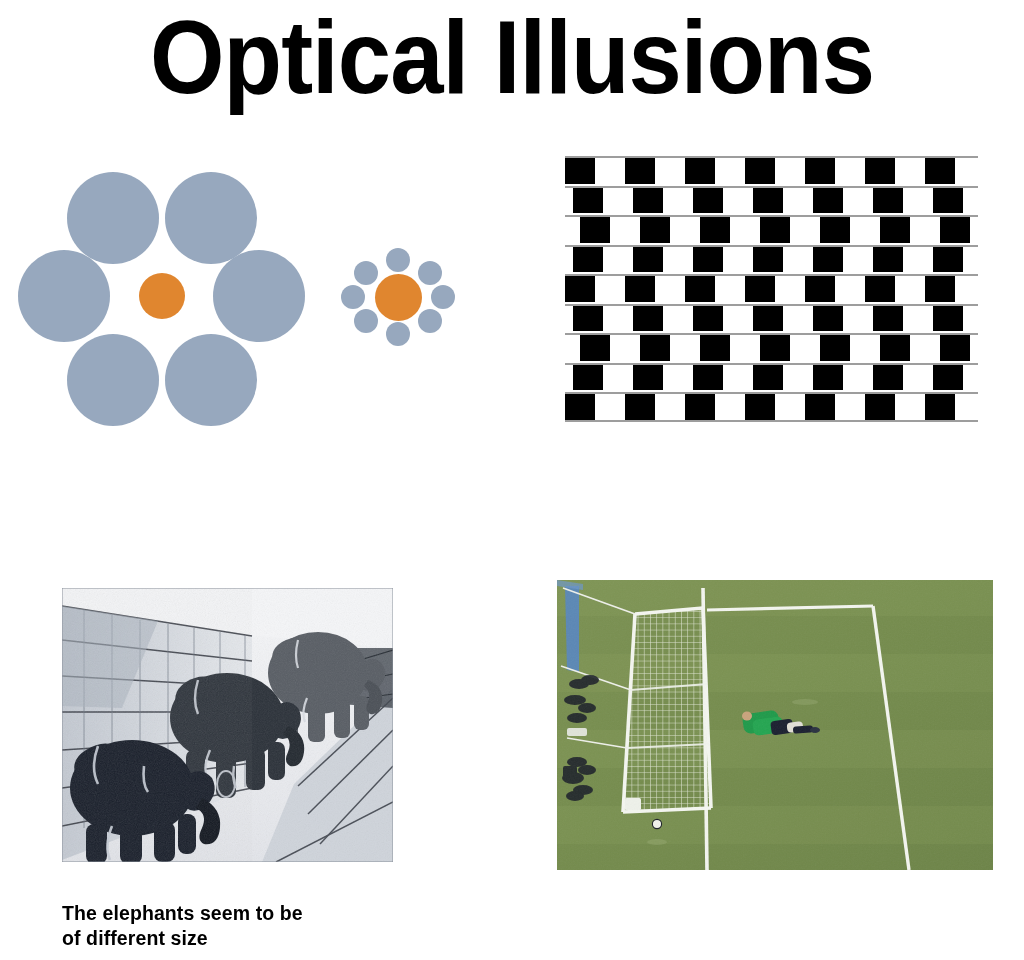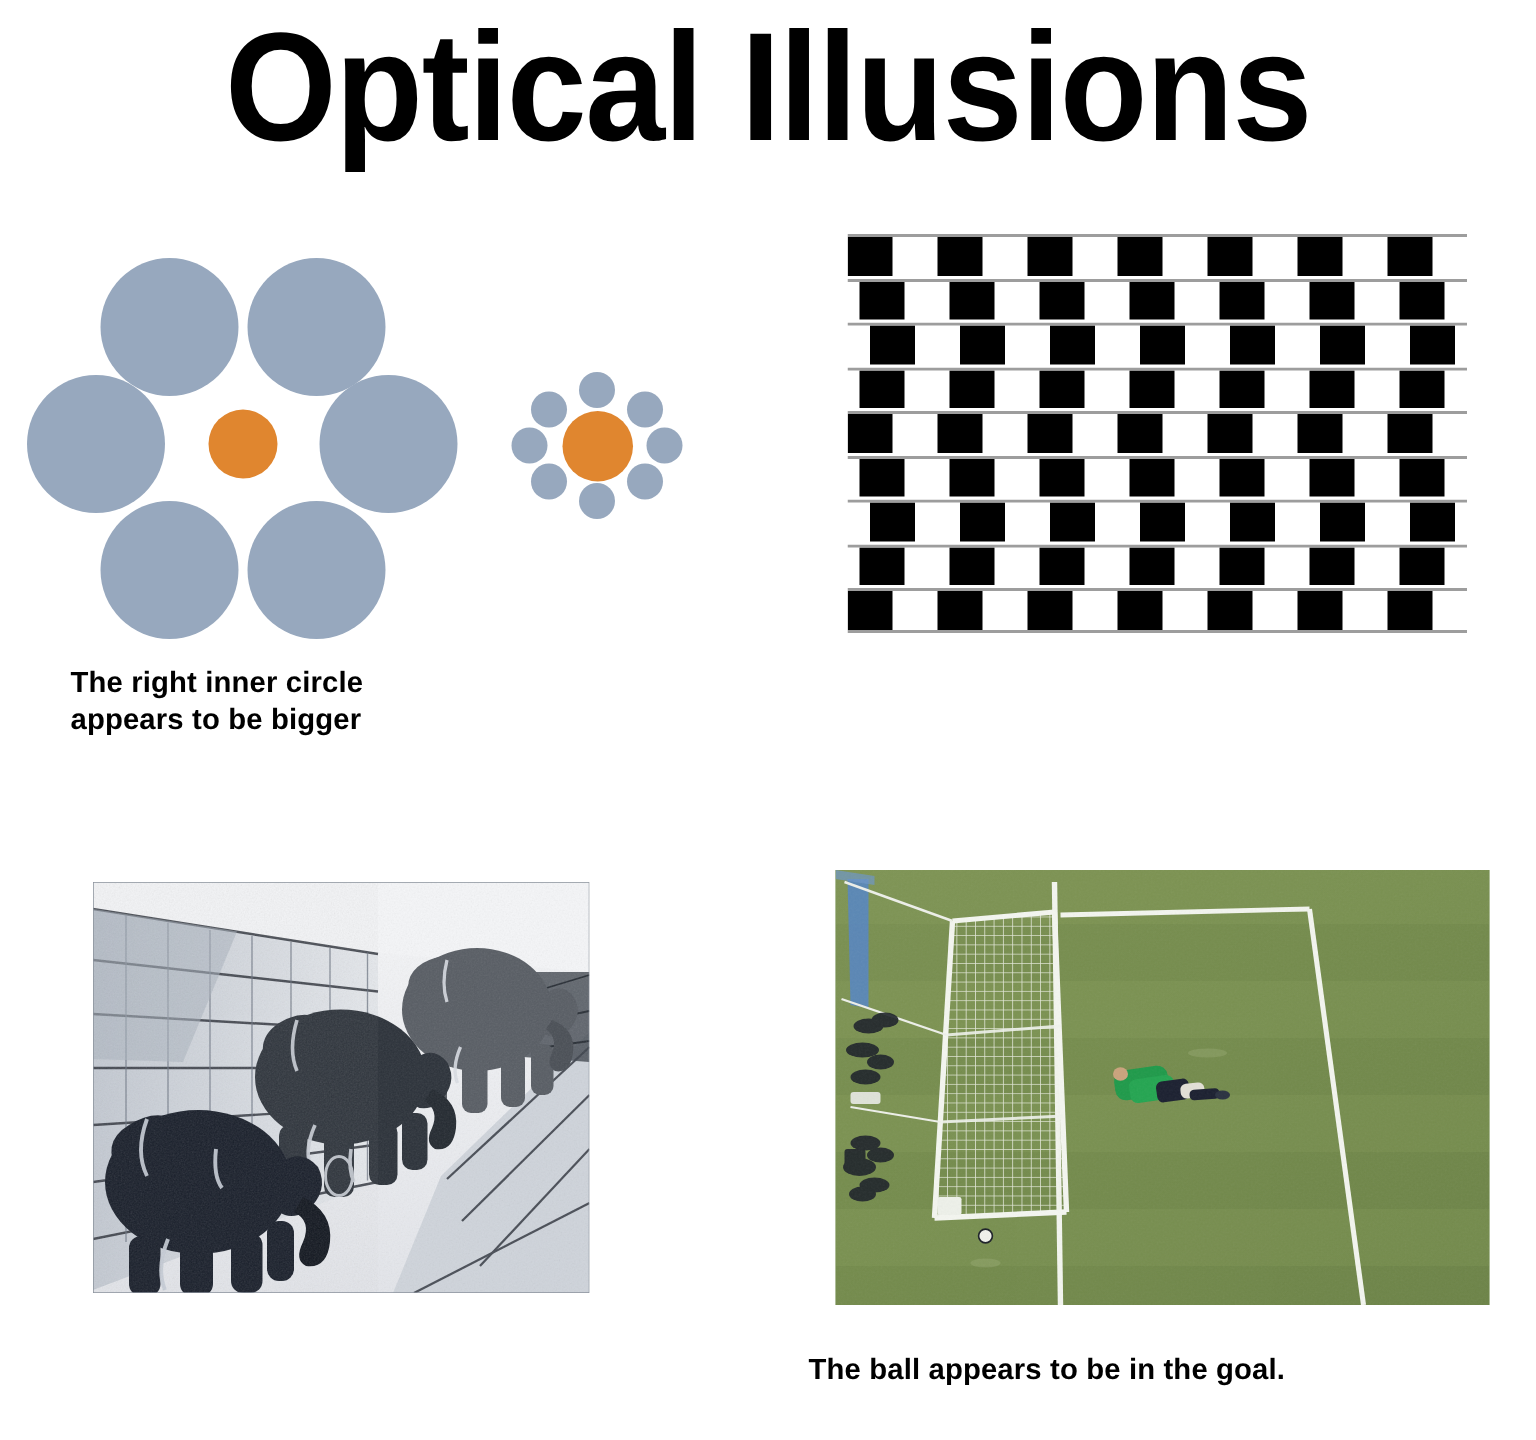--- a/index.html
+++ b/index.html
@@ -92,22 +92,20 @@
       <div class="circ" style="left: 386px; top: 98px; width: 24px; height: 24px; background: rgb(151, 168, 190);"></div>
       <div class="circ" style="left: 418px; top: 111px; width: 24px; height: 24px; background: rgb(151, 168, 190);"></div>
       <div class="circ" style="left: 431px; top: 135px; width: 24px; height: 24px; background: rgb(151, 168, 190);"></div>
       <div class="circ" style="left: 418px; top: 159px; width: 24px; height: 24px; background: rgb(151, 168, 190);"></div>
       <div class="circ" style="left: 386px; top: 172px; width: 24px; height: 24px; background: rgb(151, 168, 190);"></div>
       <div class="circ" style="left: 354px; top: 159px; width: 24px; height: 24px; background: rgb(151, 168, 190);"></div>
       <div class="circ" style="left: 341px; top: 135px; width: 24px; height: 24px; background: rgb(151, 168, 190);"></div>
       <div class="circ" style="left: 354px; top: 111px; width: 24px; height: 24px; background: rgb(151, 168, 190);"></div>
       <div class="circ" style="left: 374.5px; top: 123.5px; width: 47px; height: 47px; background: rgb(224, 134, 47);"></div>
     </div>
-  <div class="caption" id="cap-ebbinghaus">The right inner circle
-appears to be bigger</div>
 
   <div id="cafewall">
       <div class="cw-row" style="height: 29.5px;">
         <div class="mortar" style="height: 2px; background: rgb(157, 157, 157);"></div>
         <div class="cw-tiles">
           <div class="cw-tile" style="width: 30px; left: 0px; background: rgb(0, 0, 0);"></div>
           <div class="cw-tile" style="width: 30px; left: 60px; background: rgb(0, 0, 0);"></div>
           <div class="cw-tile" style="width: 30px; left: 120px; background: rgb(0, 0, 0);"></div>
           <div class="cw-tile" style="width: 30px; left: 180px; background: rgb(0, 0, 0);"></div>
           <div class="cw-tile" style="width: 30px; left: 240px; background: rgb(0, 0, 0);"></div>
@@ -331,20 +329,22 @@
         <path d="M36,158 q-8,22 0,38"></path>
         <path d="M50,238 q-8,20 -2,34"></path>
         <path d="M82,178 q-2,18 4,26"></path>
       </g>
 
       <rect x="0" y="0" width="331" height="274" fill="#3b4250" filter="url(#grain)" opacity="0.30"></rect>
       <rect x="0" y="0" width="190" height="274" fill="#1d2431" filter="url(#grain2)" opacity="0.18"></rect>
       <rect x="0" y="0" width="331" height="274" fill="none" stroke="#8b929c" stroke-width="1"></rect>
     </svg>
   </div>
+  <div class="caption" id="cap-elephants">The elephants seem to be
+of different size</div>
 
   <div id="goal">
     <svg viewBox="0 0 436 290" xmlns="http://www.w3.org/2000/svg">
       <defs>
         <linearGradient id="grassg" x1="0" y1="0" x2="1" y2="1">
           <stop offset="0" stop-color="#7b9152"></stop>
           <stop offset="0.45" stop-color="#758c4d"></stop>
           <stop offset="1" stop-color="#6d8448"></stop>
         </linearGradient>
         <pattern id="netpat" width="6.2" height="6.2" patternUnits="userSpaceOnUse">
@@ -432,15 +432,14 @@
       <circle cx="100" cy="244" r="4.6" fill="#f1f2ec" stroke="#1d2128" stroke-width="1.1"></circle>
 
       <g opacity="0.18" fill="#c8d4a6">
         <ellipse cx="248" cy="122" rx="13" ry="3"></ellipse>
         <ellipse cx="100" cy="262" rx="10" ry="3"></ellipse>
       </g>
 
       <rect x="0" y="0" width="436" height="290" fill="#54682f" filter="url(#photograin)" opacity="0.22"></rect>
     </svg>
   </div>
-  <div class="caption" id="cap-goal">The ball appears to be in the goal.</div>
 
 </div>
 
 </body></html>

